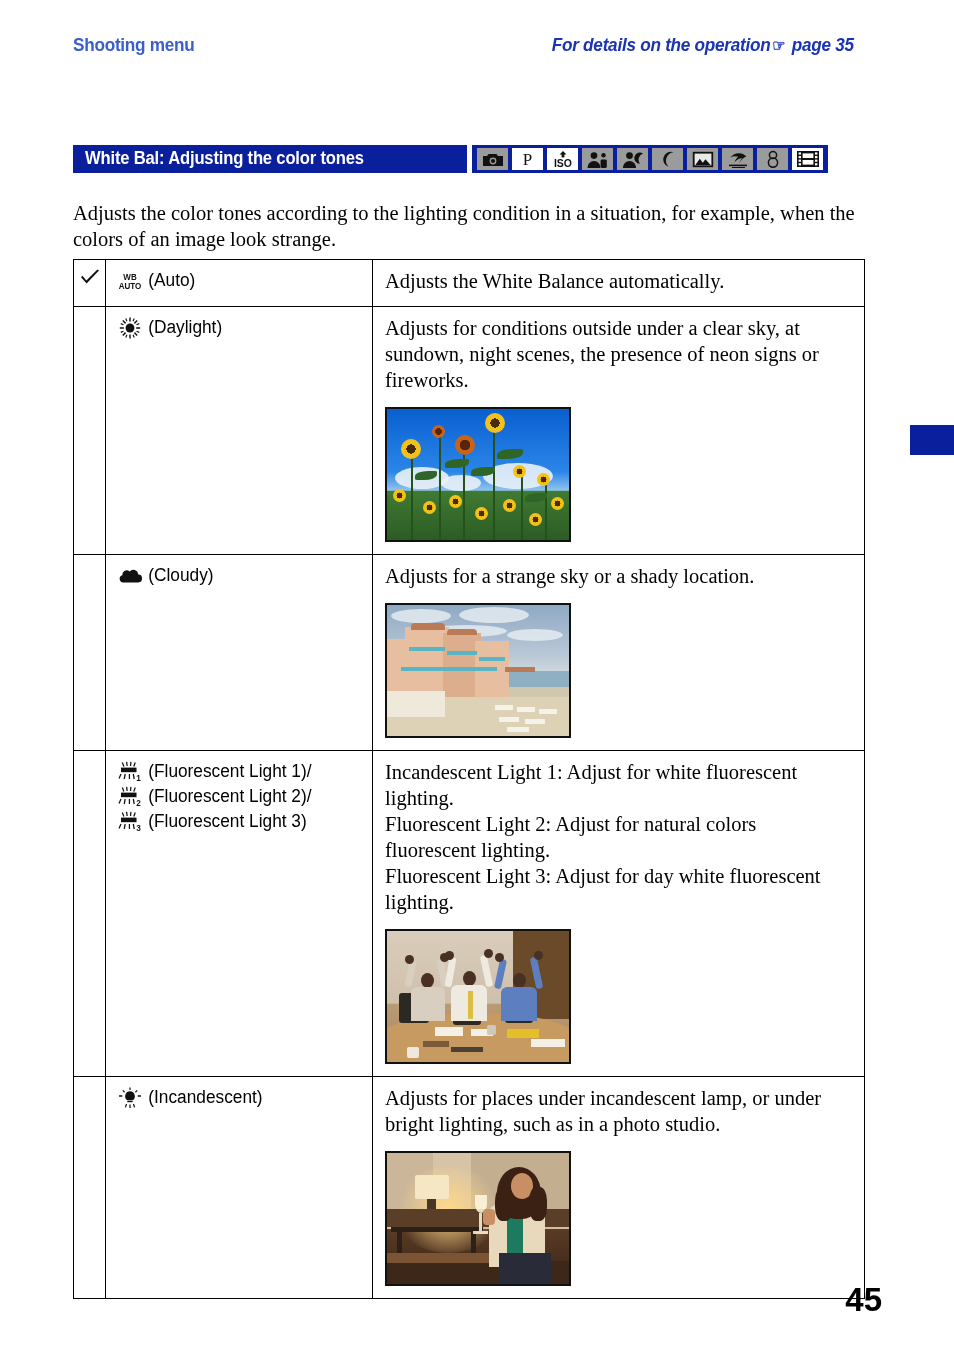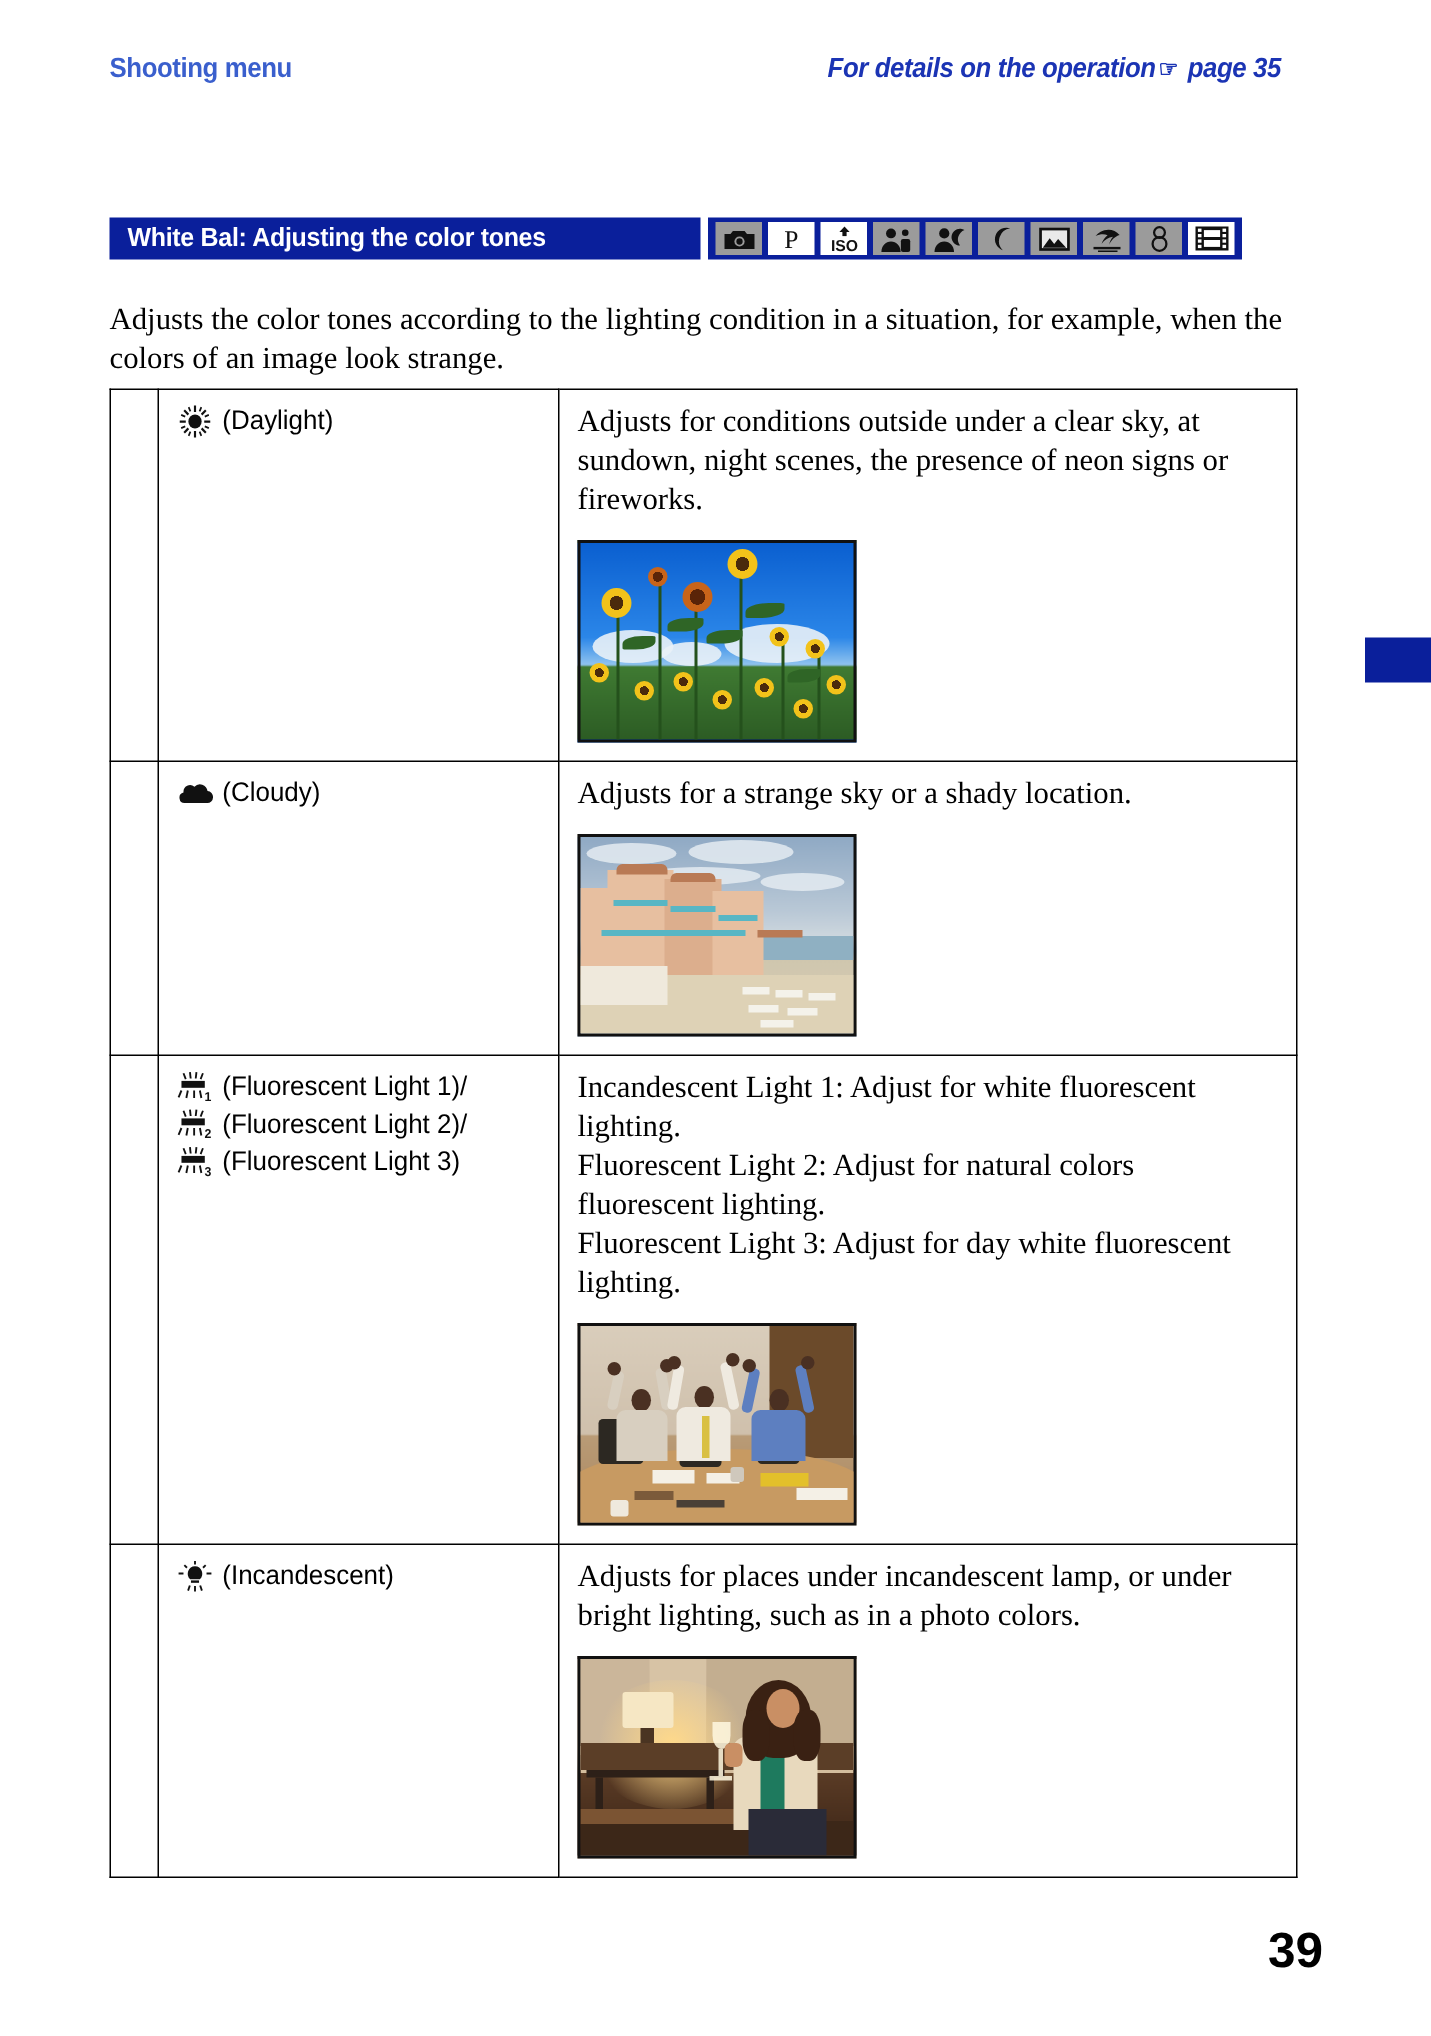--- a/index.html
+++ b/index.html
@@ -288,20 +288,45 @@
 <div class="intro">Adjusts the color tones according to the lighting condition in a situation, for example, when the colors of an image look strange.</div>
 
 <table class="tbl">
   <colgroup>
     <col class="c-check">
       <col class="c-name">
       <col class="c-desc">
   </colgroup>
 
   <tbody>
+      <tr>
+    <td>
+      <svg class="checkmark" width="20" height="18" viewBox="0 0 20 18">
+        <path d="M1 8.2 L6.6 14.6 L19 1.6 L17.4 0.6 L6.4 11.4 L2.4 6.8 Z" fill="#111"></path>
+      </svg>
+    </td>
+    <td>
+      <div class="namecell">
+        <div class="namerow">
+          <span class="ic">
+            <svg width="26" height="20" viewBox="0 0 26 20">
+              <text x="13" y="9" font-family="Liberation Sans, sans-serif" font-size="8.4" font-weight="bold" text-anchor="middle" fill="#111">WB</text>
+              <text x="13" y="18" font-family="Liberation Sans, sans-serif" font-size="8.4" font-weight="bold" text-anchor="middle" fill="#111">AUTO</text>
+            </svg>
+          </span>
+          <span class="tx">(Auto)</span>
+        </div>
+      </div>
+    </td>
+    <td>
+      <div class="desccell">
+        <p>Adjusts the White Balance automatically.</p>
+      </div>
+    </td>
+  </tr>
 
   <tr>
     <td></td>
     <td>
       <div class="namecell">
         <div class="namerow">
           <span class="ic">
             <svg width="24" height="24" viewBox="0 0 24 24">
               <circle cx="12" cy="12" r="4.6" fill="#111"></circle>
               <g stroke="#111" stroke-width="1.5" stroke-linecap="butt">
@@ -556,21 +581,21 @@
                 <line x1="16.6" y1="17" x2="17.8" y2="20.4"></line>
               </g>
             </svg>
           </span>
           <span class="tx">(Incandescent)</span>
         </div>
       </div>
     </td>
     <td>
       <div class="desccell">
-        <p>Adjusts for places under incandescent lamp, or under bright lighting, such as in a photo colors.</p>
+        <p>Adjusts for places under incandescent lamp, or under bright lighting, such as in a photo studio.</p>
         <div class="photo ph-lamp">
           <div class="panel" style="left:0;top:0;width:46px;height:64px;background:#cbb69a;"></div>
           <div class="panel" style="left:46px;top:0;width:38px;height:64px;background:#d7c3a5;"></div>
           <div class="panel" style="left:84px;top:0;width:98px;height:58px;background:#c3ae90;"></div>
           <div class="glow" style="left:6px;top:14px;width:110px;height:86px;"></div>
           <div class="shade" style="left:28px;top:22px;width:34px;height:24px;"></div>
           <div class="lampbase" style="left:40px;top:46px;width:9px;height:32px;"></div>
           <div class="panel" style="left:0;top:58px;width:182px;height:18px;background:#4e3venue;"></div>
           <div class="panel" style="left:0;top:58px;width:182px;height:16px;background:#563venue;"></div>
           <div class="panel" style="left:0;top:56px;width:182px;height:18px;background:#5b3e27;"></div>
@@ -594,13 +619,13 @@
         </div>
       </div>
     </td>
   </tr>
 
 </tbody>
   </table>
 
 <div class="sidetab"></div>
 
-<div class="pageno">39</div>
+<div class="pageno">45</div>
 
 </body></html>

